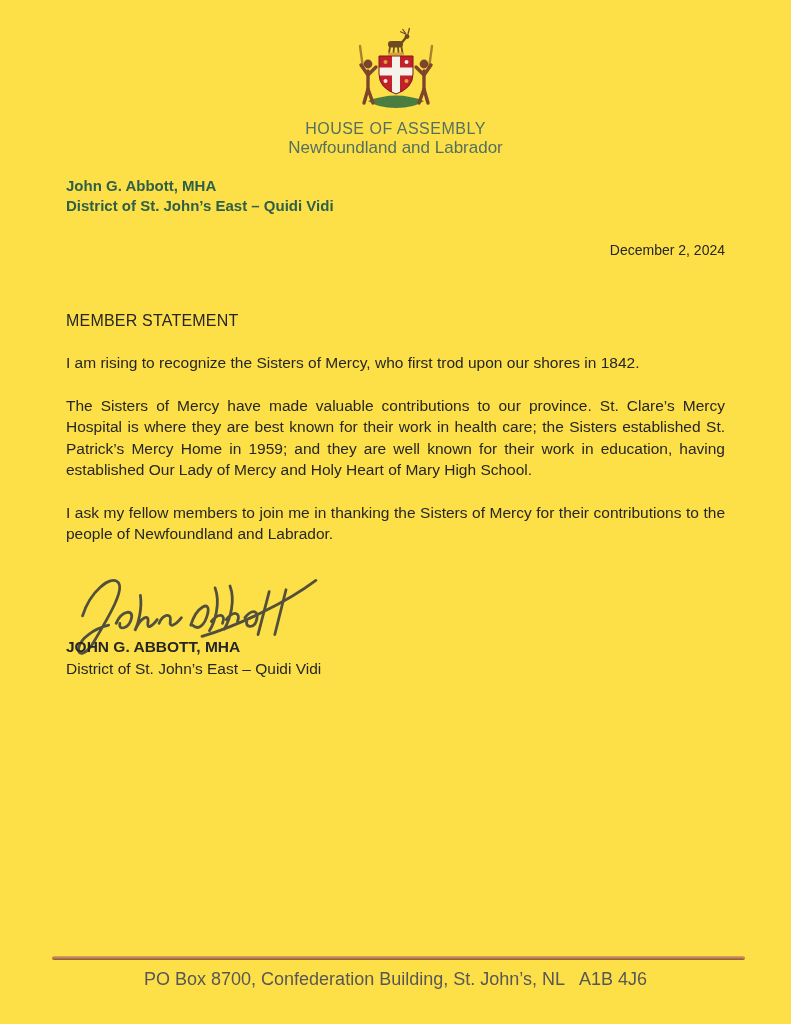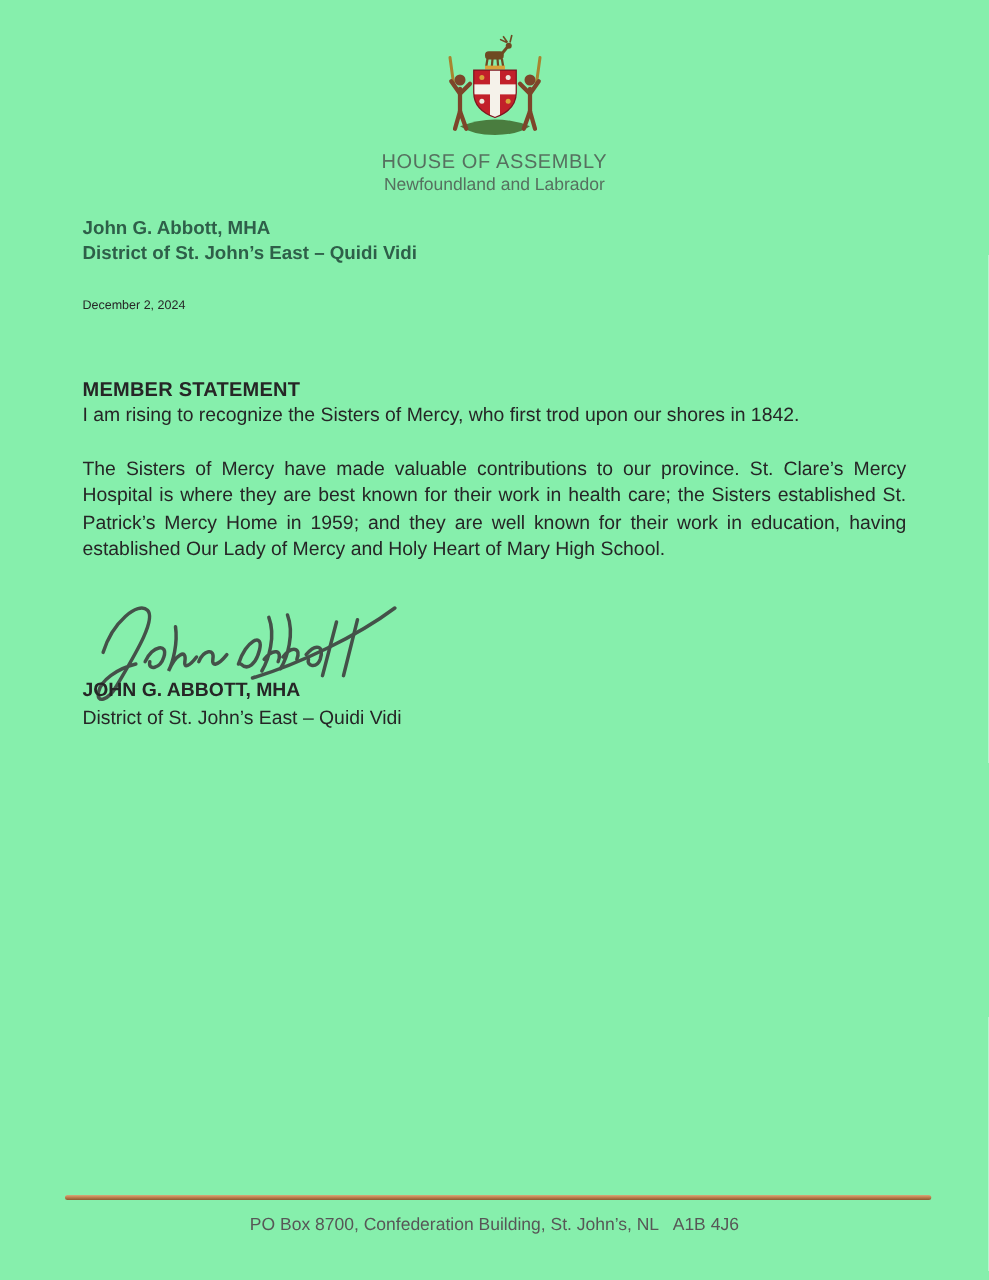--- a/index.html
+++ b/index.html
@@ -8,60 +8,61 @@
     --body-text:#262626;
     --footer-rule:#c08050;
     --footer-text:#575757;
   }
   *{margin:0;padding:0;box-sizing:border-box;}
   html,body{background:#fff;}
   body{font-family:"Liberation Sans", sans-serif;}
   .page{
     position:relative;
     width:791px;height:1024px;
-    margin:0 auto;background:#86efac;
+    margin:0 auto;background:#fde047;
     color:var(--body-text);
     overflow:hidden;
   }
   .letterhead{
     padding-top:26px;
     text-align:center;
   }
   .crest{display:inline-block;line-height:0;}
   .org-title{
     margin-top:6px;
     font-size:16px;
     letter-spacing:.5px;
     color:var(--header-green);
   }
   .org-sub{
-    font-size:14px;
+    font-size:17px;
     color:var(--header-green);
   }
   .content{
     padding:0 66px;
   }
   .sender{
     margin-top:18px;
     font-weight:bold;
     font-size:15px;
     line-height:20px;
     color:var(--name-green);
   }
   .date-line{
     margin-top:26px;
-    font-size:10px;
+    font-size:14px;
+    text-align:right;
   }
   .stmt-heading{
     margin-top:54px;
     font-size:16px;
-    font-weight:bold;
+    font-weight:normal;
     letter-spacing:.2px;
   }
-  .body-copy{}
+  .body-copy{margin-top:22px;}
   .body-copy p{
     font-size:15.5px;
     line-height:21.5px;
     text-align:justify;
     margin-bottom:21px;
     color:var(--body-text);
   }
   .sig-block{
     margin-top:6px;
   }
@@ -87,21 +88,21 @@
   .footer-rule{
     height:4px;
     margin:0 46px 10px 52px;
     border:0;
     background:linear-gradient(to bottom,#d9a878 0%,var(--footer-rule) 45%,#8a5a30 100%);
     border-radius:2px;
   }
   .footer-lines{
     text-align:center;
     color:var(--footer-text);
-    font-size:14px;
+    font-size:18px;
     line-height:18px;
   }
 </style>
 </head>
 <body>
 
 <div class="page">
 
   <div class="letterhead">
     <span class="crest">
@@ -168,20 +169,21 @@
       <div>District of St. John’s East – Quidi Vidi</div>
     </div>
 
     <div class="date-line">December 2, 2024</div>
 
     <div class="stmt-heading">MEMBER STATEMENT</div>
 
     <div class="body-copy">
       <p>I am rising to recognize the Sisters of Mercy, who first trod upon our shores in 1842.</p>
       <p>The Sisters of Mercy have made valuable contributions to our province.  St. Clare’s Mercy Hospital is where they are best known for their work in health care; the Sisters established St. Patrick’s Mercy Home in 1959; and they are well known for their work in education, having established Our Lady of Mercy and Holy Heart of Mary High School.</p>
+      <p>I ask my fellow members to join me in thanking the Sisters of Mercy for their contributions to the people of Newfoundland and Labrador.</p>
     </div>
 
     <div class="sig-block">
       <svg class="sig-image" width="280" height="96" viewBox="0 0 300 100" aria-hidden="true">
         <g fill="none" stroke="#3c3c3c" stroke-width="3" stroke-linecap="round" opacity="0.88">
 
           <path d="M22 52 C30 26 52 8 60 16 C68 24 48 56 34 80 C26 94 16 96 18 86 C20 76 34 66 50 62"></path>
 
           <path d="M58 60 C64 46 78 44 74 56 C71 66 60 68 62 60"></path>
           <path d="M84 30 C86 44 82 60 78 68 C84 54 94 48 92 60 C91 66 96 64 102 56"></path>

